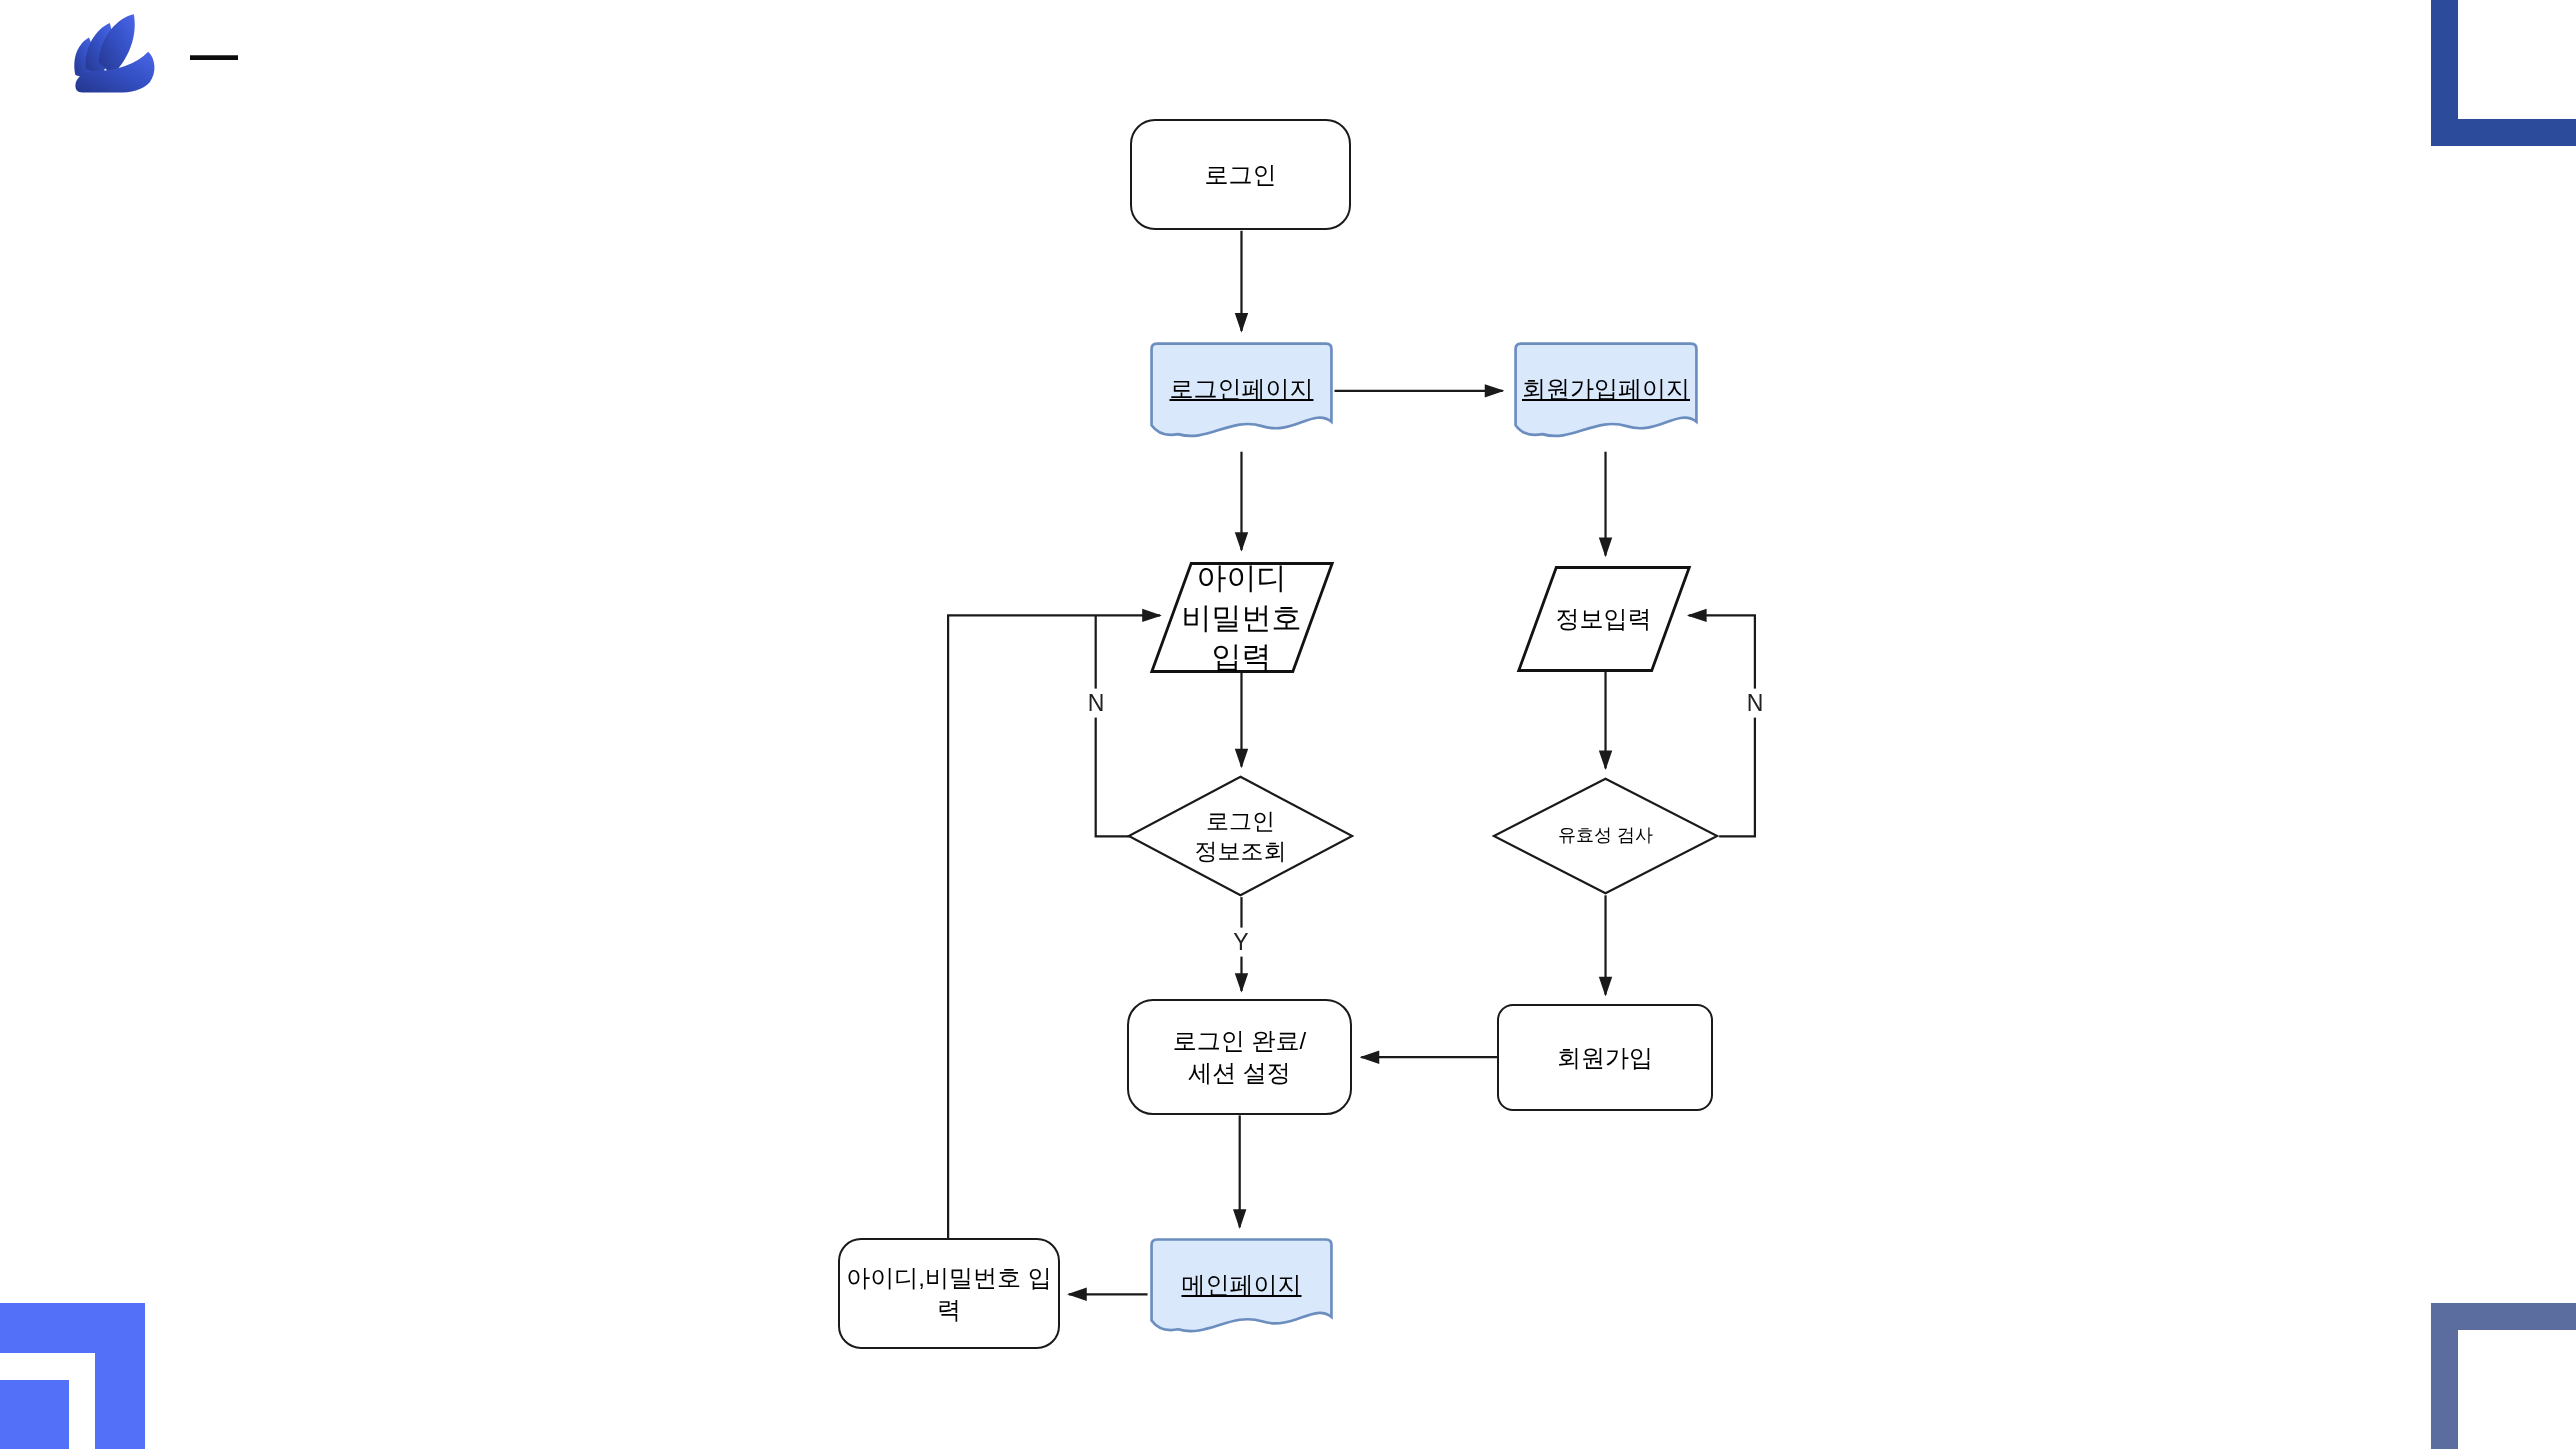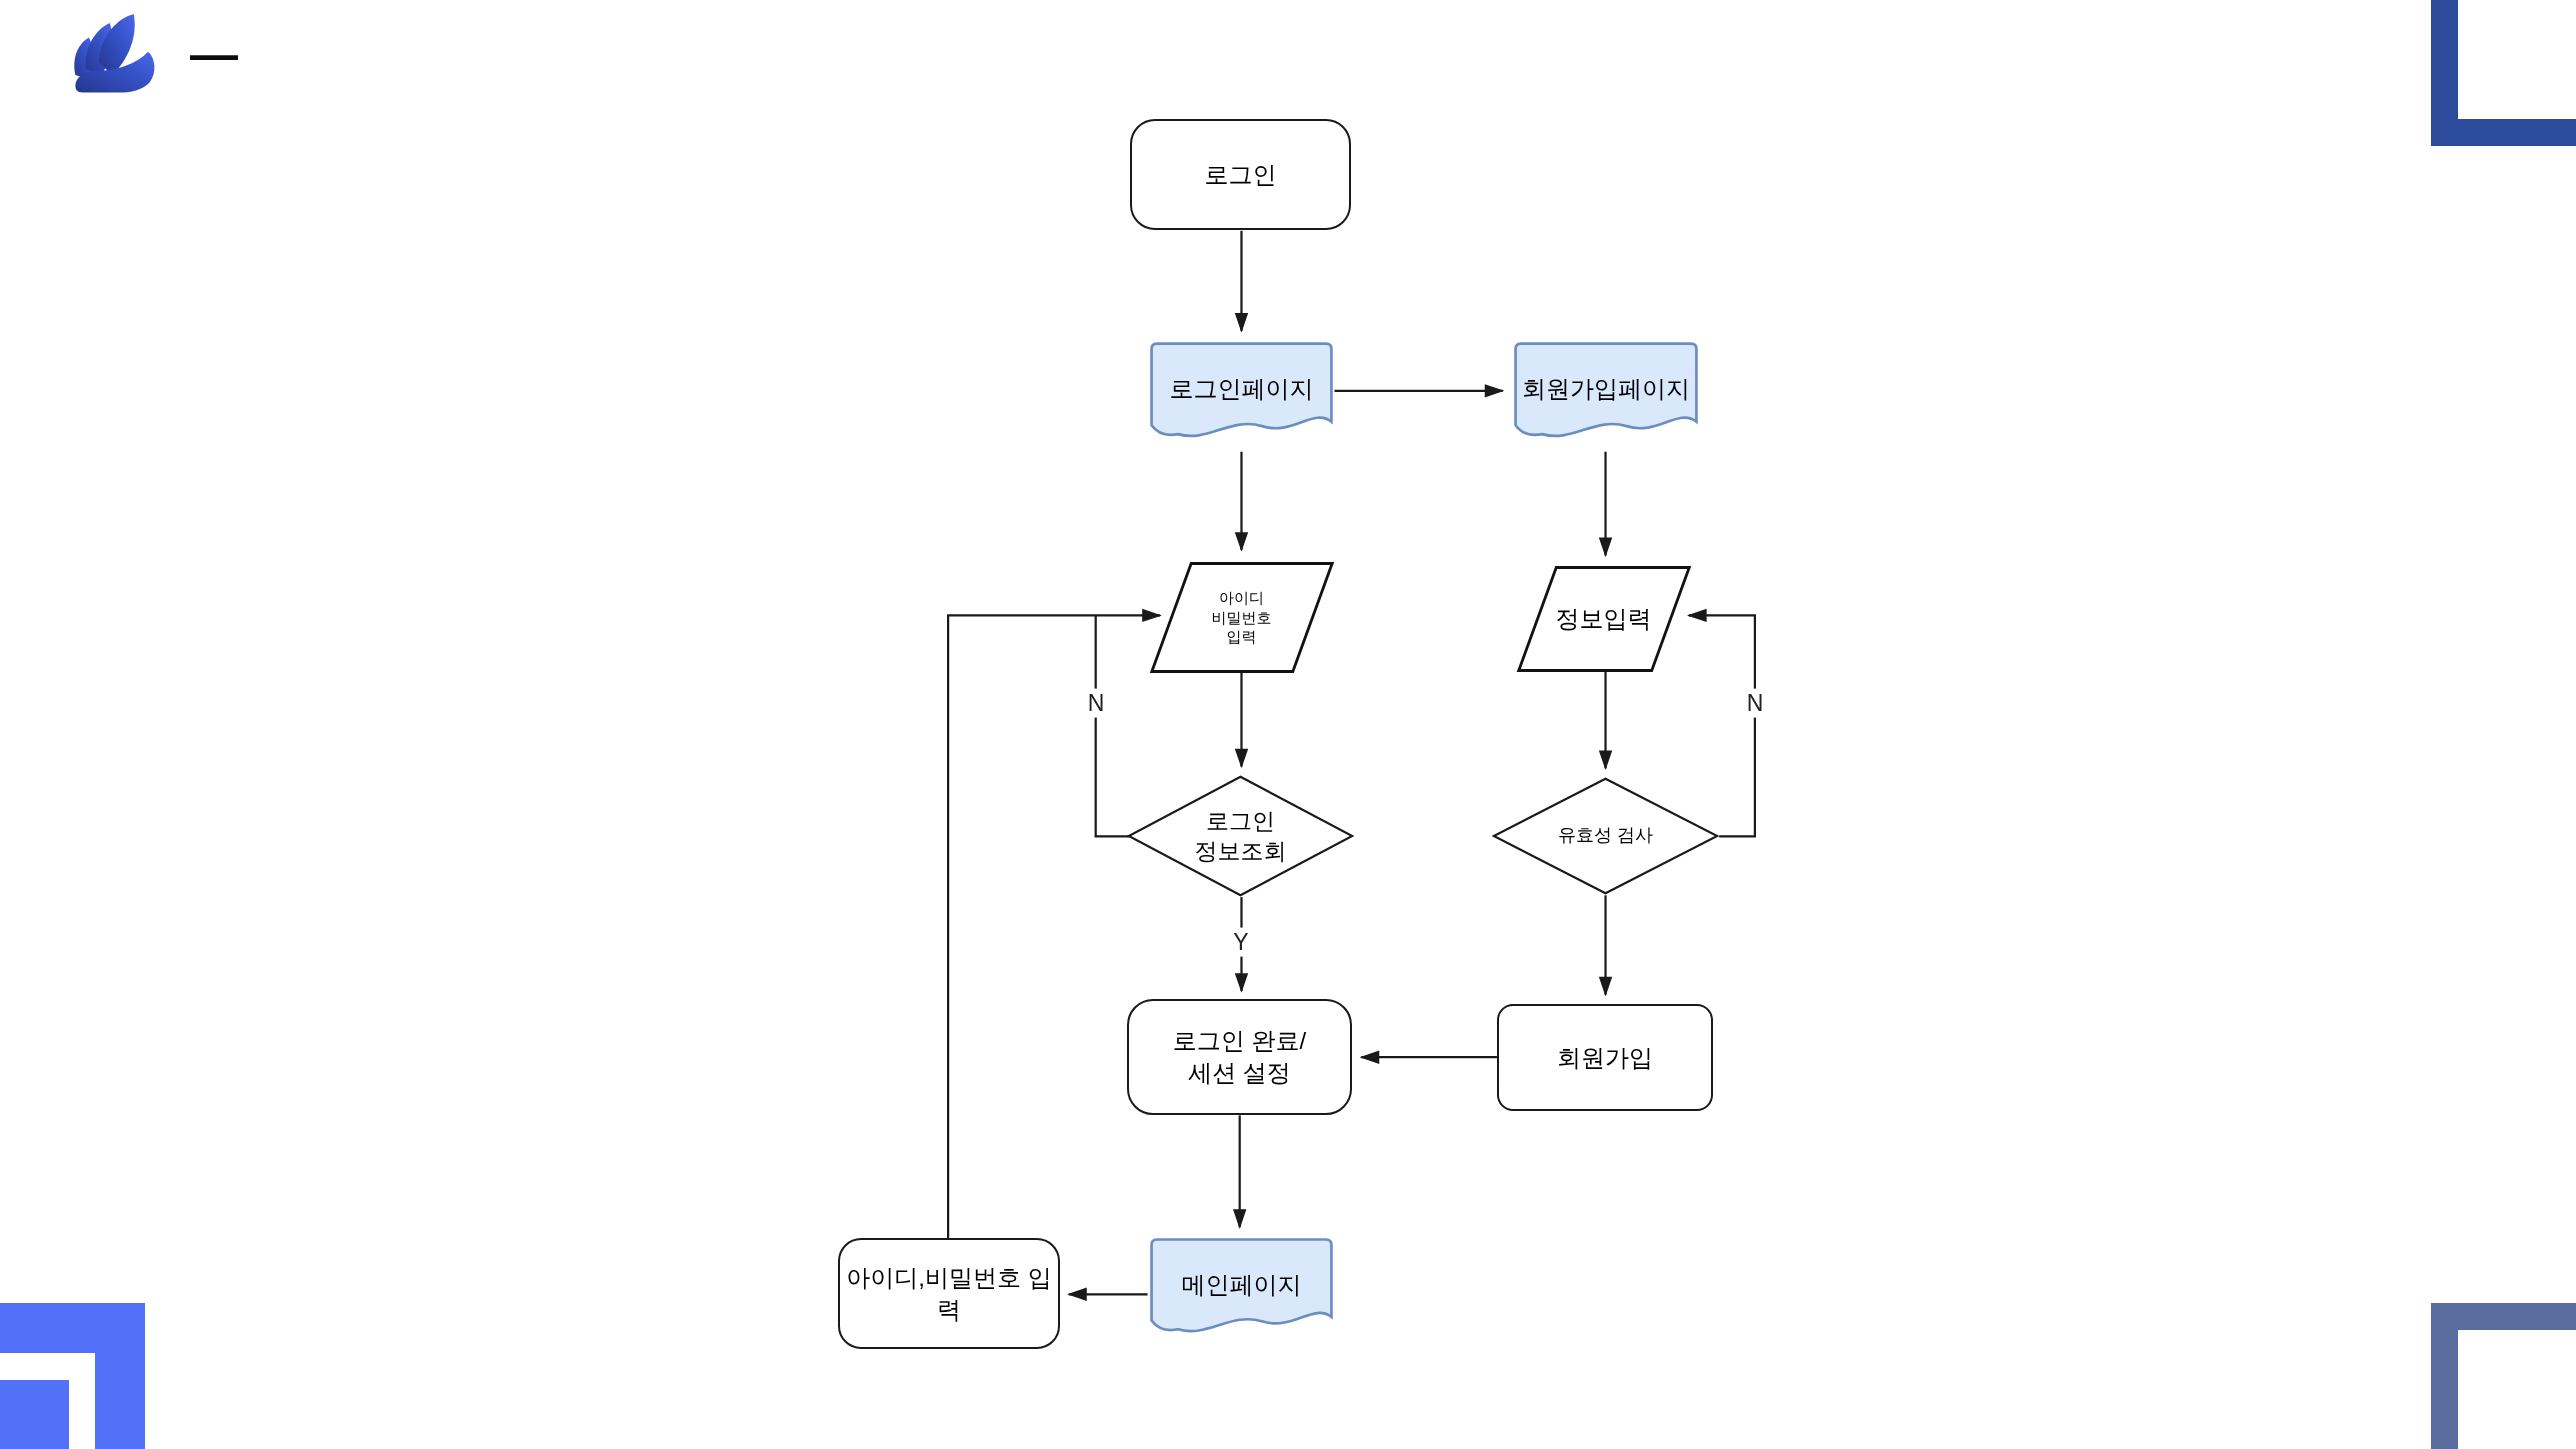--- a/index.html
+++ b/index.html
@@ -16,21 +16,21 @@
   
   .deco { position: absolute; }
 
   
   .connectors { position: absolute; left: 0; top: 0; }
   .node { position: absolute; display: flex; align-items: center; justify-content: center; }
   .node-label { font-size: 24px; color: #000; text-align: center; white-space: pre-line; line-height: 1.32; z-index: 2; }
   .terminator { background: #fff; border: 2.2px solid #1a1a1a; border-radius: 25px; }
   .process-sm { background: #fff; border: 2.2px solid #1a1a1a; border-radius: 16px; }
   .shape-svg { position: absolute; inset: 0; width: 100%; height: 100%; z-index: 1; }
-  .doc-label { padding-bottom: 12.5px; }
+  .doc-label { padding-bottom: 12.5px; text-decoration: underline; }
   .pgram-bg { position: absolute; top: 0; bottom: 0; background: #fff; border: 3.6px solid #121212; transform: skewX(-20deg); z-index: 1; }
   .edge-label { position: absolute; transform: translate(-50%,-50%); font-size: 23px; color: #222; background: #fff; padding: 0.9px 4.5px; z-index: 3; }
 </style>
 </head>
 <body>
 
 <div class="header">
   <svg class="logo" viewBox="0 0 130 110">
     <defs>
       <linearGradient id="lg" x1="0" y1="1" x2="1" y2="0">
@@ -98,21 +98,21 @@
 
 <div class="node" style="left:1512px; top:340px; width:188px; height:111px;">
   <svg class="shape-svg" viewBox="0 0 210 125" preserveAspectRatio="none">
     <path d="M10,4 L200,4 Q206,4 206,10 L206,92 C186,76 162,108 128,97 C94,86 66,116 34,106 Q14,110 4,96 L4,10 Q4,4 10,4 Z" fill="#dae8fc" stroke="#6c8ebf" stroke-width="3"></path>
   </svg>
   <div class="node-label doc-label">회원가입페이지</div>
 </div>
 
 <div class="node" style="left:1148px; top:562px; width:187px; height:111px;">
   <div class="pgram-bg" style="left:21.5px; right:21.5px;"></div>
-  <div class="node-label" style="font-size:15px;">아이디
+  <div class="node-label" style="font-size:30px;">아이디
 비밀번호
 입력</div>
 </div>
 
 <div class="node" style="left:1515px; top:566px; width:177px; height:106px;">
   <div class="pgram-bg" style="left:20.6px; right:20.6px;"></div>
   <div class="node-label">정보입력</div>
 </div>
 
 <div class="node" style="left:1127px; top:775px; width:227px; height:122px;">

